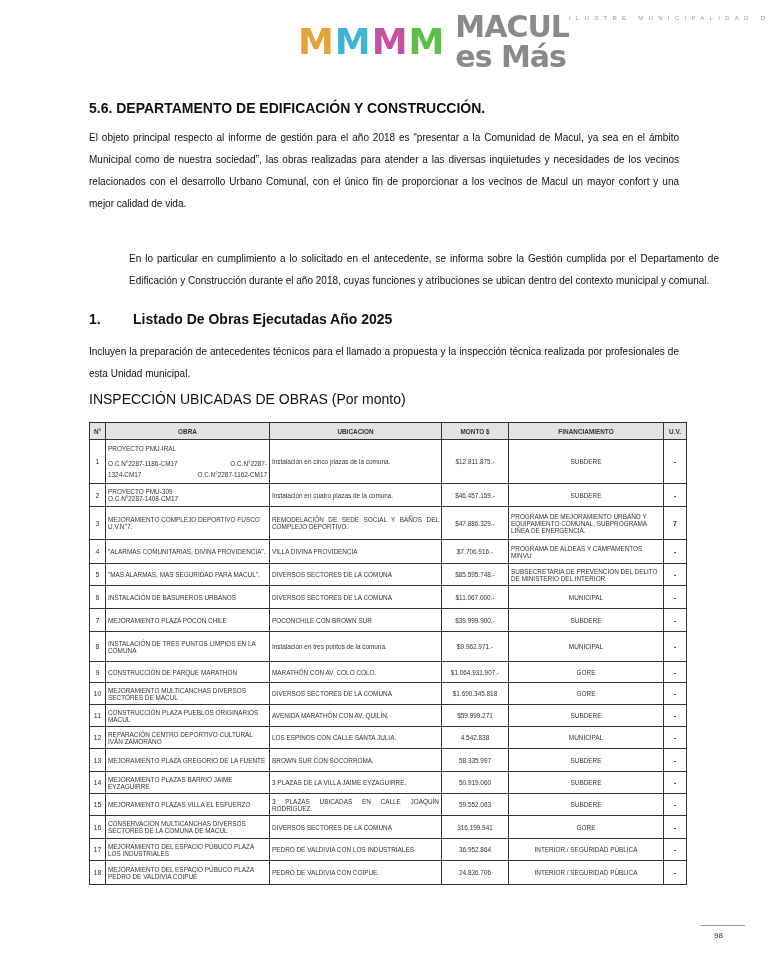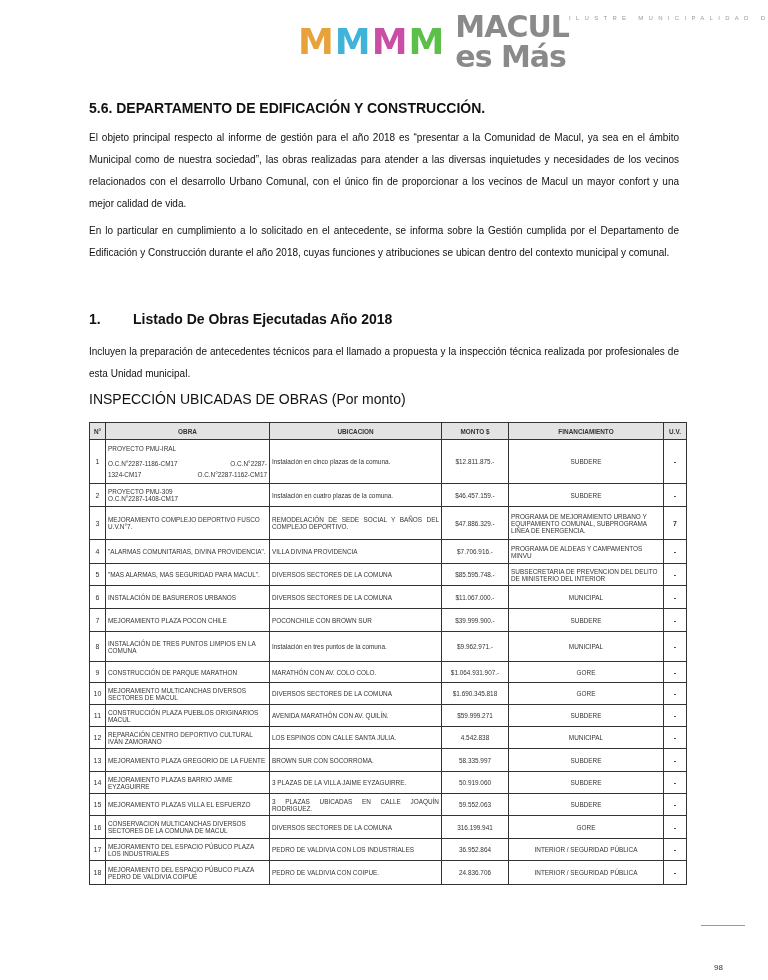--- a/index.html
+++ b/index.html
@@ -7,35 +7,35 @@
   .logo { position:absolute; left:298px; top:20px; height:44px; display:flex; align-items:center; }
   .logo-m { display:flex; gap:2px; margin-right:12px; }
   .logo-m span { font-family:"DejaVu Sans", sans-serif; font-weight:bold; font-size:36px; line-height:36px; letter-spacing:-1px; }
   .brand { display:flex; flex-direction:row; }
   .brand-name { font-family:"DejaVu Sans", sans-serif; font-weight:bold; font-size:30px; line-height:30px; color:#8a8a8a; letter-spacing:-1px; }
   .brand-sub { font-size:6px; letter-spacing:5.3px; color:#9a9a9a; margin-top:3px; white-space:nowrap; }
   .page { position:absolute; left:89px; width:590px; font-family:"Liberation Sans", sans-serif; }
   .h1 { top:100px; font-weight:bold; font-size:14px; }
   .para { font-size:10px; line-height:22px; text-align:justify; }
   .p1 { top:127px; }
-  .p2 { top:220px; }
+  .p2 { top:248px;margin-left:40px; }
   .h2 { top:311px; font-weight:bold; font-size:14px; }
   .h2 .num { display:inline-block; width:44px; }
   .p3 { top:341px; }
   .t-caption { top:391px; font-size:14px; }
   table.obras { position:absolute; left:89px; top:422px; width:597px; border-collapse:collapse; font-size:6.4px; color:#333; table-layout:fixed; border:1.5px solid #222; }
   table.obras th, table.obras td { border:1px solid #333; padding:1px 2px; vertical-align:middle; }
   table.obras th { background:#e3e3e3; font-weight:bold; height:14px; text-align:center; }
   td.c-n, td.c-uv, td.c-fin, td.c-monto { text-align:center; }
   td.c-n { font-size:7px; }
   td.c-uv { font-weight:bold; font-size:7px; }
   td.c-fin.left { text-align:left; }
   td.c-ubi.justify { text-align:justify; }
   .footer-line { position:absolute; left:701px; top:925px; width:44px; border-top:1px solid #999; }
-  .page-num { position:absolute; left:714px; top:963px; font-size:8px; color:#333; }
+  .page-num { position:absolute; left:714px; top:931px; font-size:8px; color:#333; }
 </style>
 </head>
 <body>
 
 <div class="logo">
   <div class="logo-m">
     <span style="color:#e8a23a">M</span>
     <span style="color:#3fb3d8">M</span>
     <span style="color:#c94fa4">M</span>
     <span style="color:#5cbf4a">M</span>
@@ -43,21 +43,21 @@
   <div class="brand">
     <div class="brand-name">MACUL es Más</div>
     <div class="brand-sub">ILUSTRE MUNICIPALIDAD DE MACUL</div>
   </div>
 </div>
 
 <div class="page h1">5.6. DEPARTAMENTO DE EDIFICACIÓN Y CONSTRUCCIÓN.</div>
 <div class="page para p1">El objeto principal respecto al informe de gestión para el año 2018 es “presentar a la Comunidad de Macul, ya sea en el ámbito Municipal como de nuestra sociedad”, las obras realizadas para atender a las diversas inquietudes y necesidades de los vecinos relacionados con el desarrollo Urbano Comunal, con el único fin de proporcionar a los vecinos de Macul un mayor confort y una mejor calidad de vida.</div>
 <div class="page para p2">En lo particular en cumplimiento a lo solicitado en el antecedente, se informa sobre la Gestión cumplida por el Departamento de Edificación y Construcción durante el año 2018, cuyas funciones y atribuciones se ubican dentro del contexto municipal y comunal.</div>
 <div class="page h2">
-  <span class="num">1.</span><span>Listado De Obras Ejecutadas Año 2018</span>
+  <span class="num">1.</span><span>Listado De Obras Ejecutadas Año 2025</span>
 </div>
 <div class="page para p3">Incluyen la preparación de antecedentes técnicos para el llamado a propuesta y la inspección técnica realizada por profesionales de esta Unidad municipal.</div>
 <div class="page t-caption">INSPECCIÓN UBICADAS DE OBRAS (Por monto)</div>
 
 <table class="obras">
   <colgroup>
     <col style="width:16px">
     <col style="width:164px">
     <col style="width:172px">
     <col style="width:67px">

